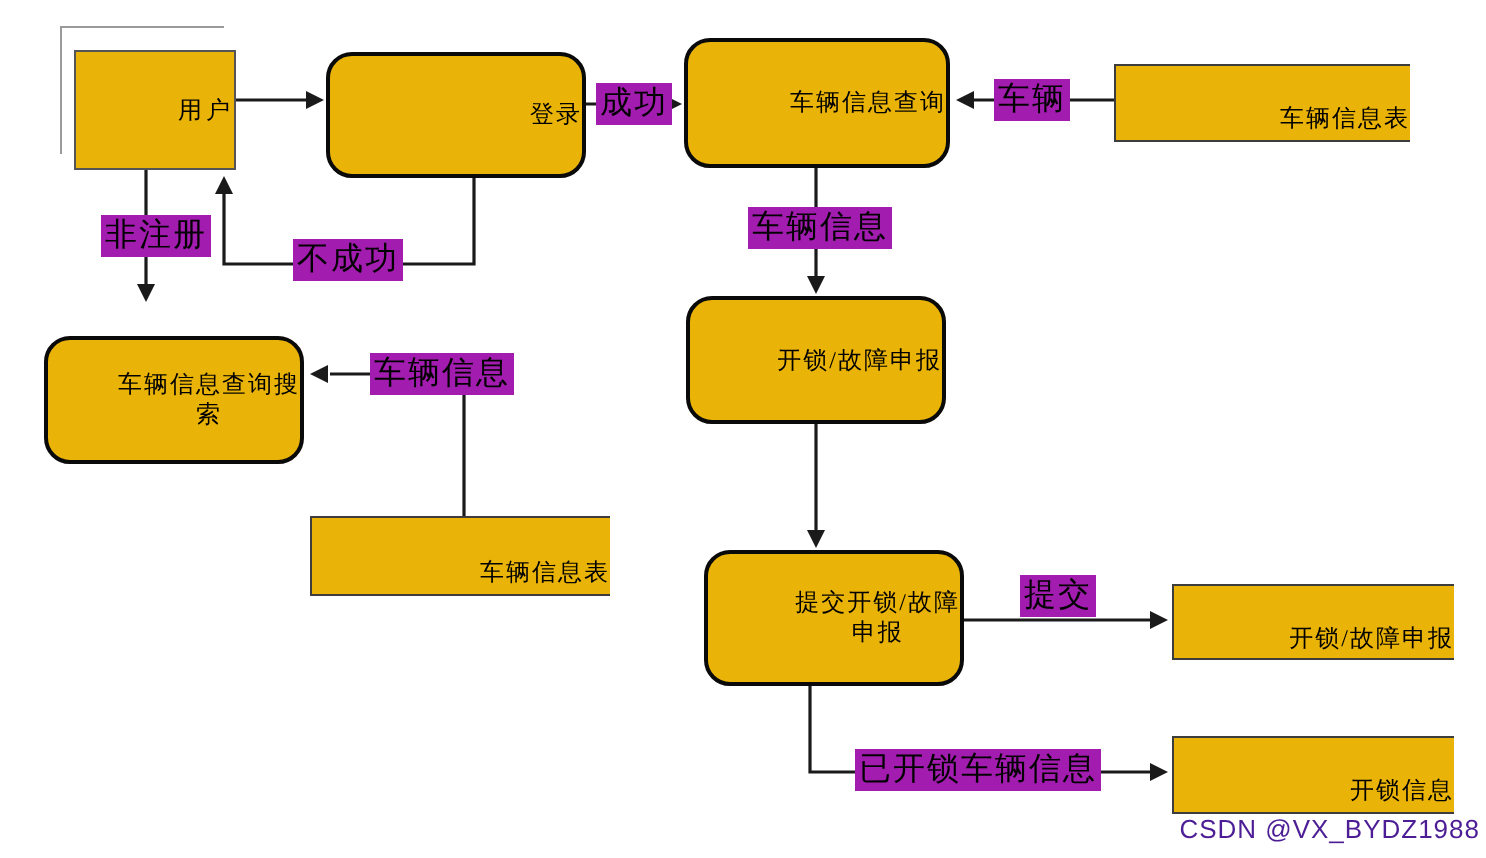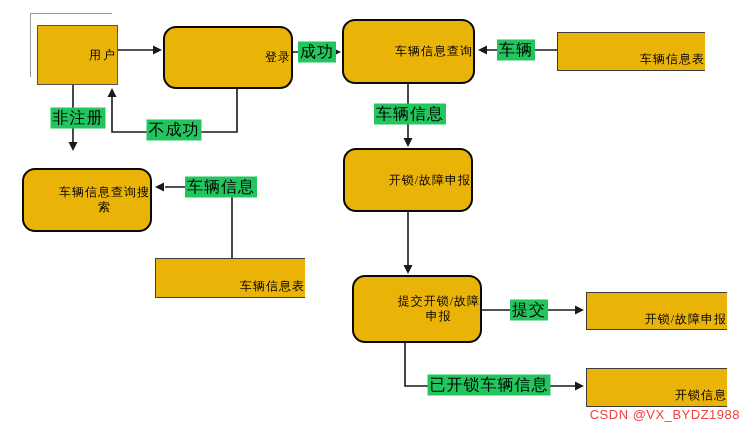--- a/index.html
+++ b/index.html
@@ -21,27 +21,27 @@
   .store .lbl{letter-spacing:1px;margin-top:16px;}
   .entity{border:1.6px solid #555555;}
   .entity .lbl{letter-spacing:2px;}
   .entity-shadow{
     position:absolute;left:30px;top:13px;width:82px;height:64px;
     border-top:1.6px solid #9a9a9a;border-left:1.6px solid #9a9a9a;
     box-sizing:border-box;background:transparent;
   }
   .flabel{
     position:absolute;transform:translate(-50%,-50%);
-    background:#22c55e;padding:0 2px;font-size:16px;white-space:nowrap;
+    background:#a21caf;padding:0 2px;font-size:16px;white-space:nowrap;
     letter-spacing:1px;
   }
   .watermark{
     position:absolute;right:3px;top:407px;
     font-family:"Liberation Sans","DejaVu Sans",sans-serif;
-    font-size:13px;color:#ef4444;letter-spacing:0.5px;
+    font-size:13px;color:#4c1d95;letter-spacing:0.5px;
   }
 </style>
 </head>
 <body>
 
 <div class="stage">
 
   <svg class="wires" width="743" height="429" viewBox="0 0 743 429">
     <g>
       <line x1="118" y1="50" x2="154" y2="50"></line>
@@ -134,19 +134,19 @@
   <div class="flabel" style="left:516px;top:50px;">车辆</div>
 
   <div class="flabel" style="left:410px;top:114px;">车辆信息</div>
 
   <div class="flabel" style="left:78px;top:118px;">非注册</div>
 
   <div class="flabel" style="left:174px;top:130px;">不成功</div>
 
   <div class="flabel" style="left:221px;top:187px;">车辆信息</div>
 
-  <div class="flabel" style="left:529px;top:310px;">提交</div>
+  <div class="flabel" style="left:529px;top:298px;">提交</div>
 
   <div class="flabel" style="left:489px;top:385px;">已开锁车辆信息</div>
 
   <div class="watermark">CSDN @VX_BYDZ1988</div>
 
 </div>
 
 </body></html>

